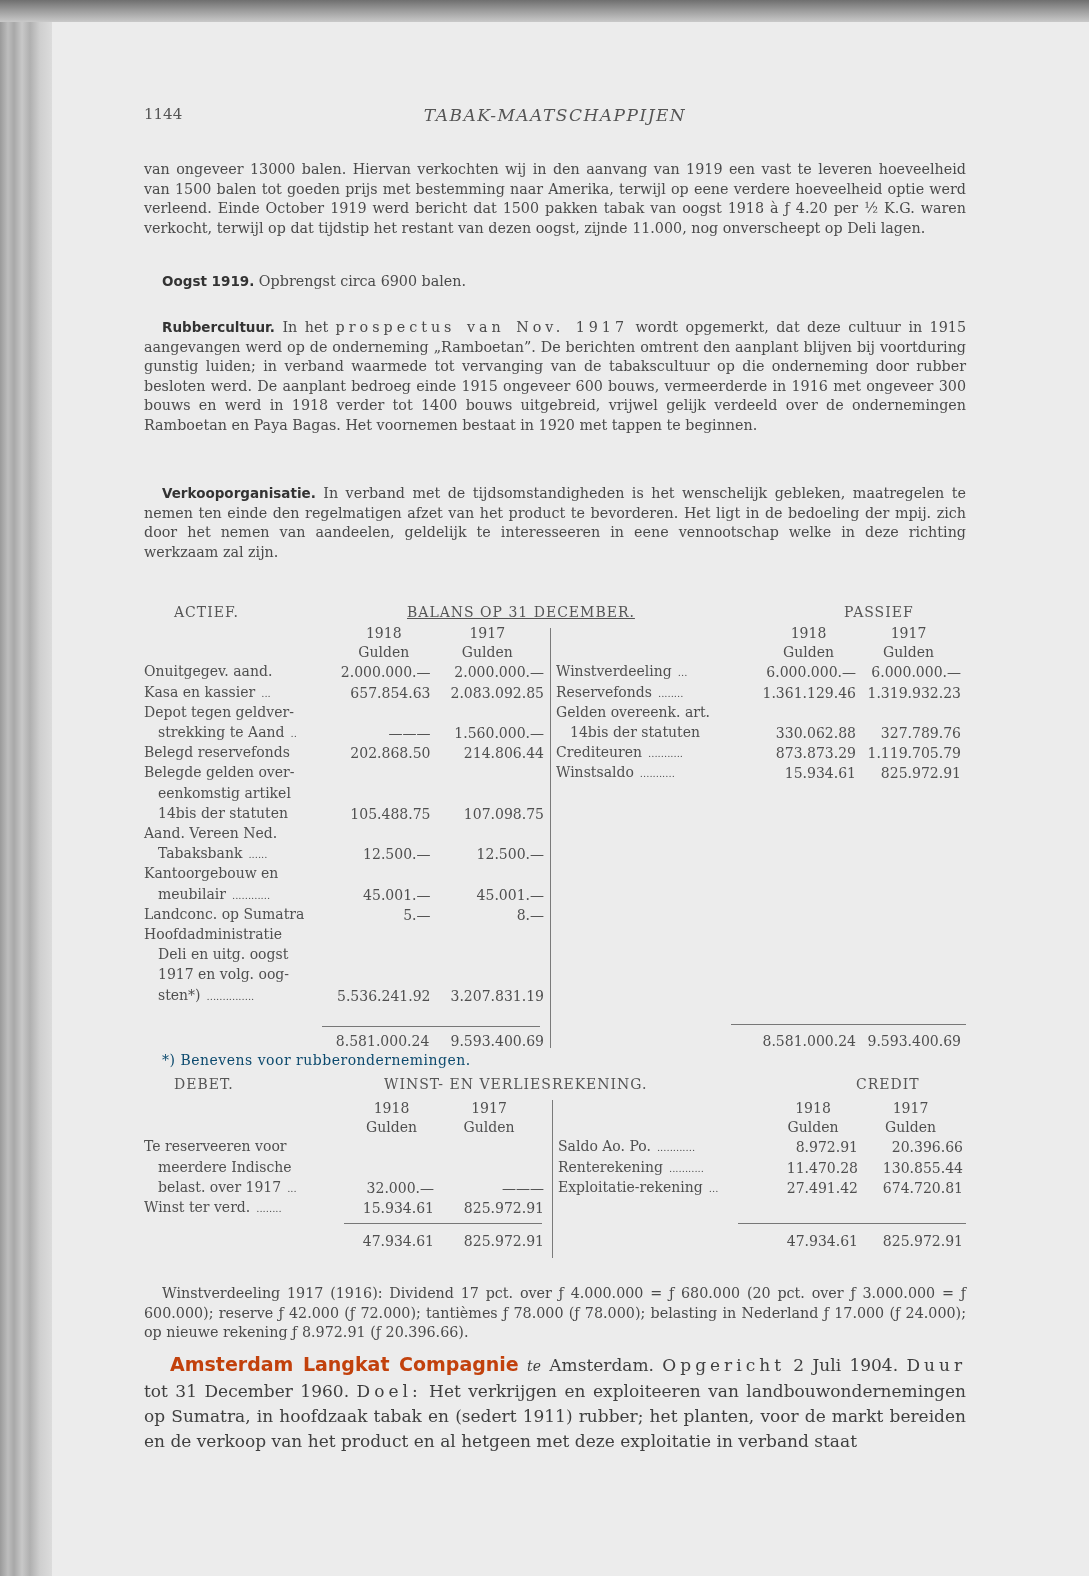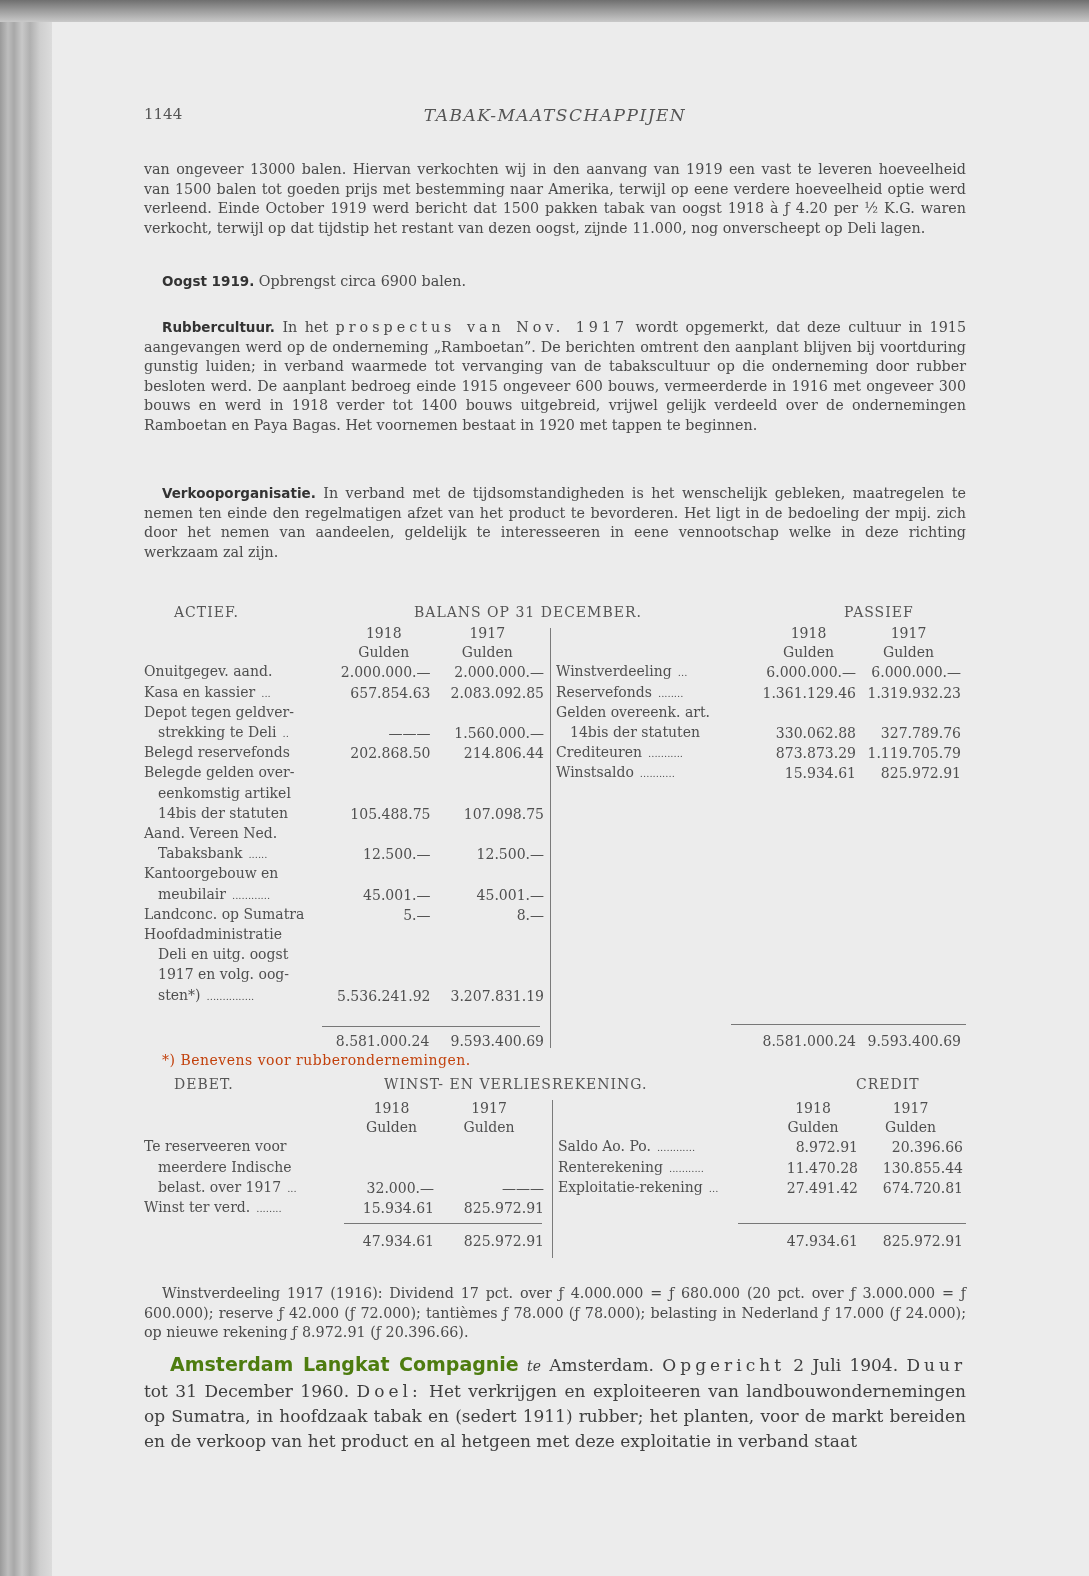--- a/index.html
+++ b/index.html
@@ -36,21 +36,21 @@
   .spaced { letter-spacing:4px; }
   table.fin { border-collapse:collapse; font-size:14px; color:#4f4f4f; }
   table.fin td { padding:0; line-height:19.2px; white-space:nowrap; vertical-align:bottom; }
   .num { text-align:right; }
   .ctr { text-align:center; }
   .sub { padding-left:14px !important; }
   .vrule { position:absolute; width:1px; background:#7a7a7a; }
   .hrule { position:absolute; height:1px; background:#777; }
   .caps { letter-spacing:1px; font-size:14px; color:#555; }
   .big-lead {
-    font-family:"DejaVu Sans", "Liberation Sans", sans-serif; font-weight:bold; font-size:19px; color:#4d7c0f;
+    font-family:"DejaVu Sans", "Liberation Sans", sans-serif; font-weight:bold; font-size:19px; color:#c2410c;
   }
   p.large { margin:0; font-size:17px; line-height:25px; text-align:justify; color:#3f3f3f; }
 </style>
 </head>
 <body>
 
 <div class="binding"></div>
 <div class="topbar"></div>
 <div class="page"></div>
 
@@ -81,21 +81,21 @@
 
 <div class="content" style="top:484px;">
   <p class="body indent">
     <span class="lead">Verkooporganisatie.</span>
     <span>In verband met de tijdsomstandigheden is het wenschelijk gebleken, maatregelen te nemen ten einde den regelmatigen afzet van het product te bevorderen. Het ligt in de bedoeling der mpij. zich door het nemen van aandeelen, geldelijk te interesseeren in eene vennootschap welke in deze richting werkzaam zal zijn.</span>
   </p>
 </div>
 
 <div class="content" style="top:604px; height:20px;">
   <span class="caps" style="position:absolute; left:30px;">ACTIEF.</span>
-  <span class="caps" style="position:absolute; left:270px;">BALANS OP 31 DECEMBER.</span>
+  <span class="caps" style="position:absolute; left:263px;text-decoration:underline;">BALANS OP 31 DECEMBER.</span>
   <span class="caps" style="position:absolute; left:700px;">PASSIEF</span>
 </div>
 
 <div class="content" style="top:624px; width:400px;">
   <table class="fin" style="width:400px;">
     <colgroup>
         <col style="width:195px">
         <col style="width:90px">
         <col style="width:115px">
       </colgroup>
@@ -121,21 +121,21 @@
           <td><span>Kasa en kassier</span><span style="margin-left: 6px; font-size: 10px;">...</span></td>
           <td class="num">657.854.63</td>
           <td class="num">2.083.092.85</td>
         </tr>
         <tr>
           <td><span>Depot tegen geldver-</span><span style="margin-left: 6px; font-size: 10px;"></span></td>
           <td class="num"></td>
           <td class="num"></td>
         </tr>
         <tr>
-          <td class="sub"><span>strekking te Deli</span><span style="margin-left: 6px; font-size: 10px;">..</span></td>
+          <td class="sub"><span>strekking te Aand</span><span style="margin-left: 6px; font-size: 10px;">..</span></td>
           <td class="num">———</td>
           <td class="num">1.560.000.—</td>
         </tr>
         <tr>
           <td><span>Belegd reservefonds</span><span style="margin-left: 6px; font-size: 10px;"></span></td>
           <td class="num">202.868.50</td>
           <td class="num">214.806.44</td>
         </tr>
         <tr>
           <td><span>Belegde gelden over-</span><span style="margin-left: 6px; font-size: 10px;"></span></td>
@@ -280,21 +280,21 @@
         <tr>
       <td></td>
       <td class="num">8.581.000.24</td>
       <td class="num">9.593.400.69</td>
     </tr>
   </tbody>
     </table>
 </div>
 
 <div class="content" style="top:1050px;">
-  <span style="font-size:14px; color:#c2410c; padding-left:18px; letter-spacing:0.5px;">*) Benevens voor rubberondernemingen.</span>
+  <span style="font-size:14px; color:#0c4a6e; padding-left:18px; letter-spacing:0.5px;">*) Benevens voor rubberondernemingen.</span>
 </div>
 
 <div class="content" style="top:1076px; height:20px;">
   <span class="caps" style="position:absolute; left:30px;">DEBET.</span>
   <span class="caps" style="position:absolute; left:240px;">WINST- EN VERLIESREKENING.</span>
   <span class="caps" style="position:absolute; left:712px;">CREDIT</span>
 </div>
 
 <div class="content" style="top:1099px; width:400px;">
   <table class="fin" style="width:400px;">

